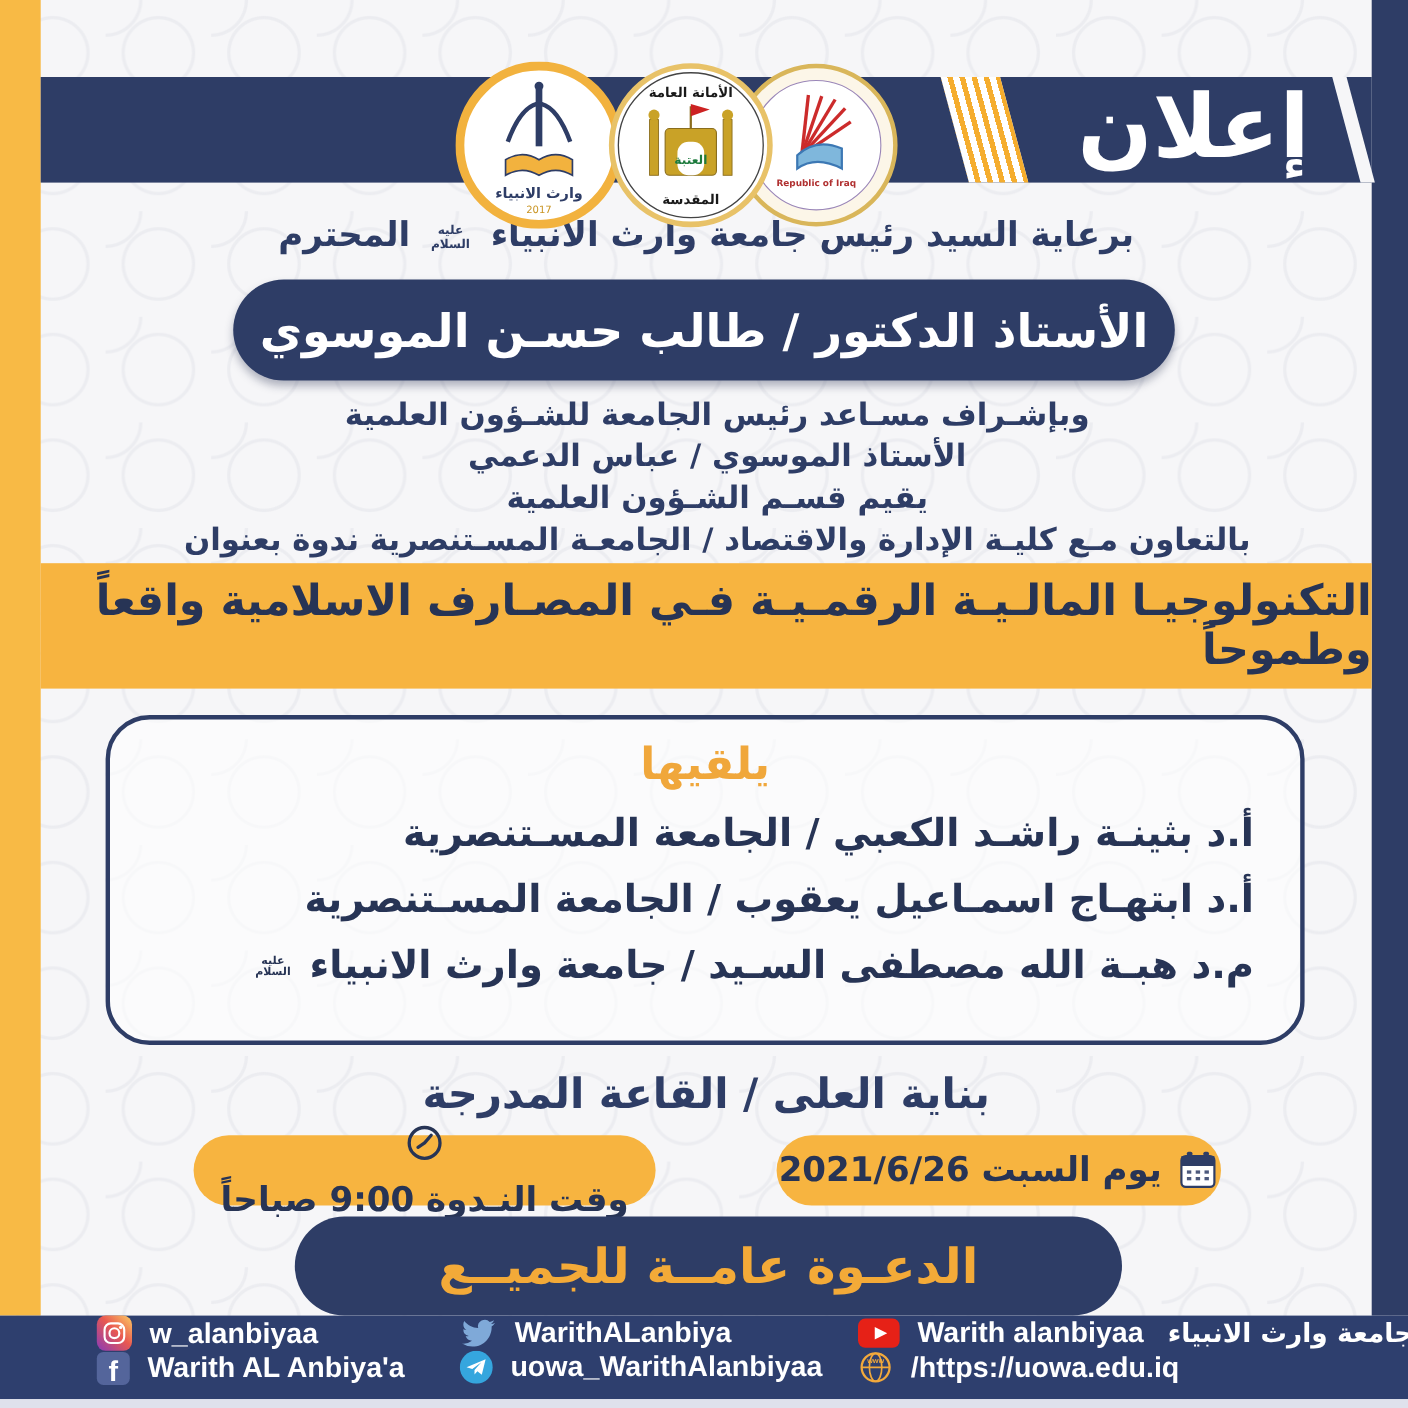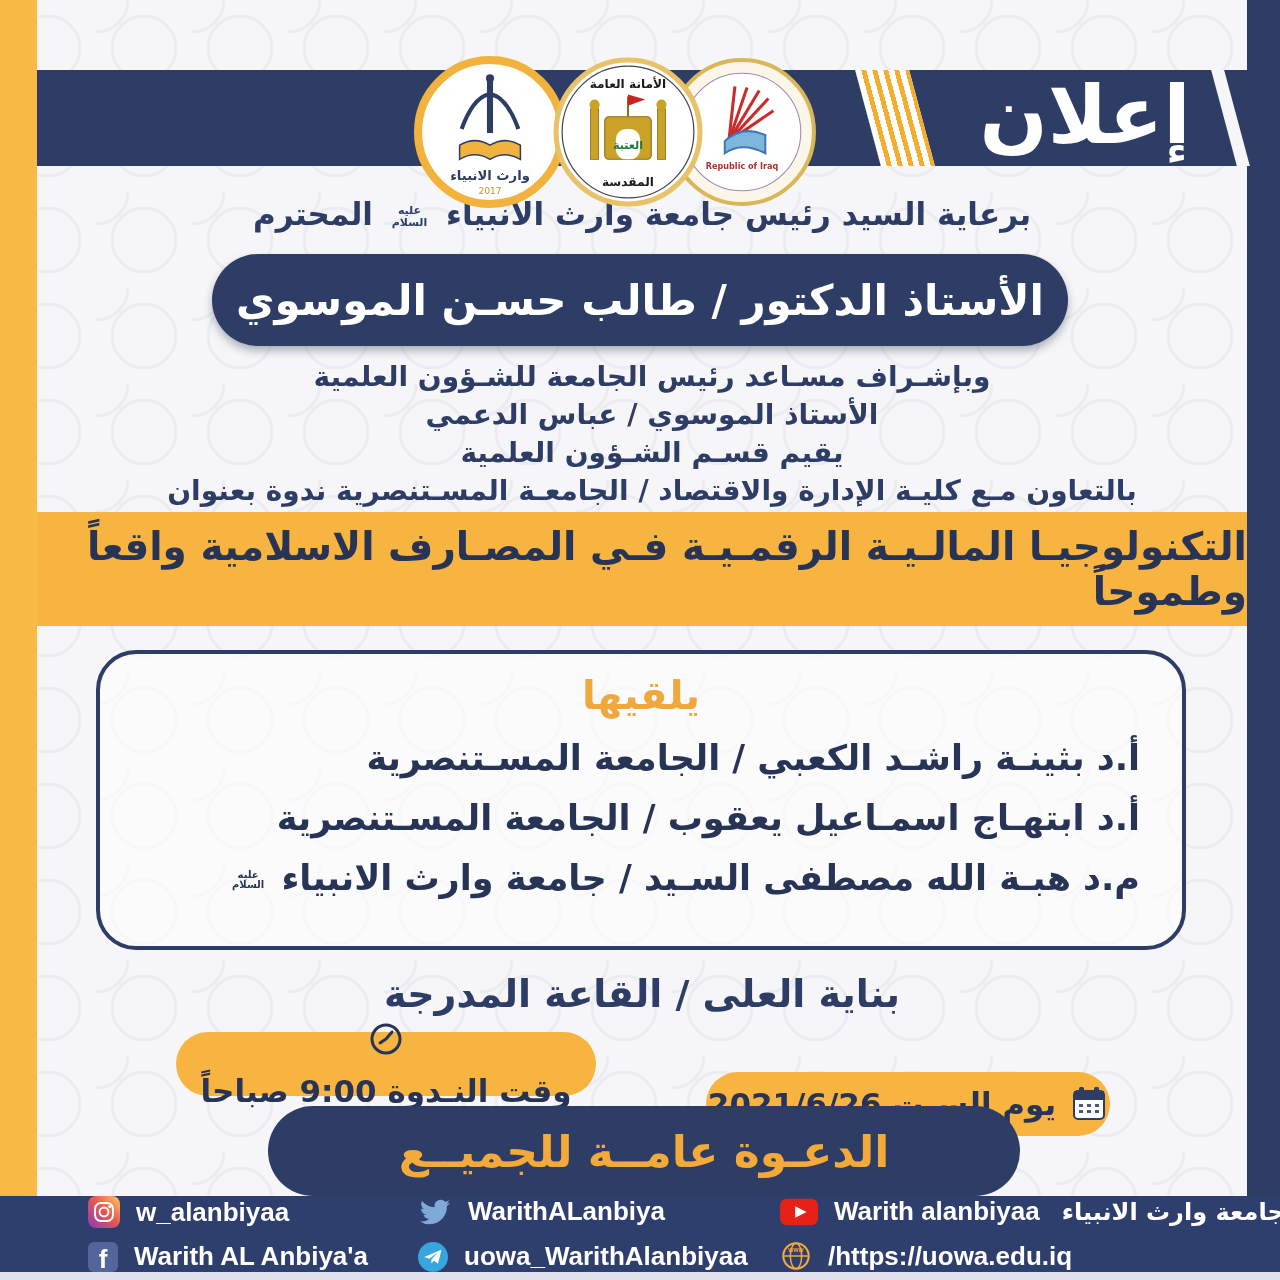--- a/index.html
+++ b/index.html
@@ -35,25 +35,25 @@
   .tband{position:absolute;left:37px;top:512px;width:1210px;height:114px;background:#f7b440;
     display:flex;align-items:center;justify-content:center;color:#273455;font-size:39px;font-weight:bold;direction:rtl;}
   .sbox{position:absolute;left:96px;top:650px;width:1090px;height:300px;border:4px solid #2e3d66;
     border-radius:40px;background:rgba(255,255,255,0.6);box-sizing:border-box;}
   .sbox .lbl{margin-top:18px;text-align:center;color:#f0a73b;font-size:40px;font-weight:bold;}
   .sbox .sp{direction:rtl;text-align:right;padding:0 42px 0 28px;color:#273455;font-size:35px;font-weight:bold;margin-top:20px;}
   .sbox .sp .honorific{font-size:10px;color:#273455;margin:0 5px;}
   .venue{position:absolute;top:972px;left:37px;width:1210px;text-align:center;color:#2e3d66;font-size:38px;font-weight:bold;direction:rtl;}
   .pill{position:absolute;top:1032px;height:64px;background:#f7b440;border-radius:34px;display:flex;direction:rtl;
     align-items:center;justify-content:center;gap:14px;color:#273455;font-size:31px;font-weight:bold;}
-  .pill.date{left:706px;width:404px;margin-top:40px;} .pill.time{left:176px;width:420px;flex-direction:column;}
+  .pill.date{left:706px;width:404px;} .pill.time{left:176px;width:420px;flex-direction:column;}
   .inv{position:absolute;left:268px;top:1106px;width:752px;height:90px;background:#2e3d66;border-radius:46px;
     display:flex;align-items:center;justify-content:center;color:#f3aa38;font-size:44px;font-weight:bold;direction:rtl;}
   .footer{position:absolute;left:0;top:1196px;width:1280px;height:76px;background:#2e3f6e;}
-  .fcol{position:absolute;top:0;height:76px;display:flex;flex-direction:column;justify-content:space-between;}
+  .fcol{position:absolute;top:0;height:76px;display:flex;flex-direction:column;justify-content:flex-start;}
   .fcol.c1{left:88px;} .fcol.c2{left:418px;} .fcol.c3{left:780px;}
   .frow{display:flex;align-items:center;gap:16px;color:#ffffff;
     font-family:"Liberation Sans",sans-serif;font-weight:bold;font-size:26px;white-space:nowrap;}
   .frow .ar{font-family:"DejaVu Sans",sans-serif;font-size:24px;margin-left:6px;}
   .bottom-strip{position:absolute;left:0;top:1272px;width:1280px;height:8px;background:#dfe1ec;}
   .ig{width:32px;height:32px;border-radius:8px;background:linear-gradient(45deg,#8a3ab9,#e95950 55%,#fccc63);
     display:flex;align-items:center;justify-content:center;flex:0 0 auto;}
   .fb{width:30px;height:30px;border-radius:6px;background:#54659b;display:flex;align-items:flex-end;
     justify-content:center;overflow:hidden;flex:0 0 auto;}
   .fb span{color:#fff;font-family:"Liberation Sans",sans-serif;font-weight:bold;font-size:26px;line-height:26px;}

